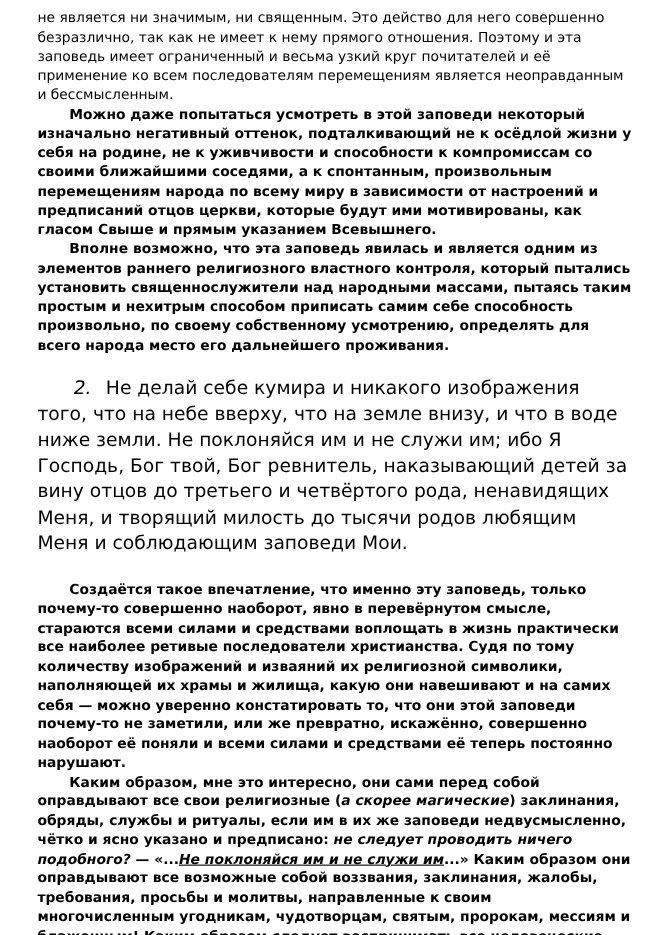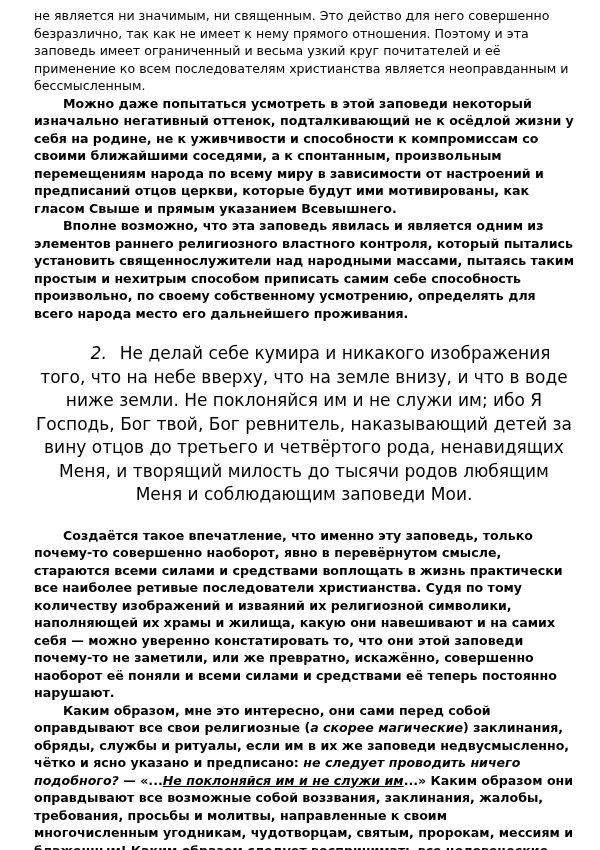--- a/index.html
+++ b/index.html
@@ -29,40 +29,39 @@
   }
   p.indent {
     text-indent: 29px;
     font-weight: bold;
   }
   p.commandment {
     margin: 20px 0 20px 0;
     font-size: 17px;
     line-height: 23.5px;
     text-indent: 33px;
-    text-align: center;
   }
   .cmd-number {
     font-style: italic;
     margin-right: 13px;
   }
   .italic {
     font-style: italic;
   }
   .italic-underline {
     font-style: italic;
     text-decoration: underline;
   }
 </style>
 </head>
 <body>
 
 <div class="page">
 
-  <p class="body-text">не является ни значимым, ни священным. Это действо для него совершенно безразлично, так как не имеет к нему прямого отношения. Поэтому и эта заповедь имеет ограниченный и весьма узкий круг почитателей и её применение ко всем последователям христианства является неоправданным и бессмысленным.</p>
+  <p class="body-text">не является ни значимым, ни священным. Это действо для него совершенно безразлично, так как не имеет к нему прямого отношения. Поэтому и эта заповедь имеет ограниченный и весьма узкий круг почитателей и её применение ко всем последователям перемещениям является неоправданным и бессмысленным.</p>
 
   <p class="body-text indent">Можно даже попытаться усмотреть в этой заповеди некоторый изначально негативный оттенок, подталкивающий не к осёдлой жизни у себя на родине, не к уживчивости и способности к компромиссам со своими ближайшими соседями, а к спонтанным, произвольным перемещениям народа по всему миру в зависимости от настроений и предписаний отцов церкви, которые будут ими мотивированы, как гласом Свыше и прямым указанием Всевышнего.</p>
 
   <p class="body-text indent">Вполне возможно, что эта заповедь явилась и является одним из элементов раннего религиозного властного контроля, который пытались установить священнослужители над народными массами, пытаясь таким простым и нехитрым способом приписать самим себе способность произвольно, по своему собственному усмотрению, определять для всего народа место его дальнейшего проживания.</p>
 
   <p class="commandment"><span class="cmd-number">2.</span><span>Не делай себе кумира и никакого изображения того, что на небе вверху, что на земле внизу, и что в воде ниже земли. Не поклоняйся им и не служи им; ибо Я Господь, Бог твой, Бог ревнитель, наказывающий детей за вину отцов до третьего и четвёртого рода, ненавидящих Меня, и творящий милость до тысячи родов любящим Меня и соблюдающим заповеди Мои.</span></p>
 
   <p class="body-text indent">Создаётся такое впечатление, что именно эту заповедь, только почему-то совершенно наоборот, явно в перевёрнутом смысле, стараются всеми силами и средствами воплощать в жизнь практически все наиболее ретивые последователи христианства. Судя по тому количеству изображений и изваяний их религиозной символики, наполняющей их храмы и жилища, какую они навешивают и на самих себя — можно уверенно констатировать то, что они этой заповеди почему-то не заметили, или же превратно, искажённо, совершенно наоборот её поняли и всеми силами и средствами её теперь постоянно нарушают.</p>
 
   <p class="body-text indent"><span>Каким образом, мне это интересно, они сами перед собой оправдывают все свои религиозные (</span><span class="italic">а скорее магические</span><span>) заклинания, обряды, службы и ритуалы, если им в их же заповеди недвусмысленно, чётко и ясно указано и предписано: </span><span class="italic">не следует проводить ничего подобного?</span><span> — «...</span><span class="italic-underline">Не поклоняйся им и не служи им</span><span>...» Каким образом они оправдывают все возможные собой воззвания, заклинания, жалобы, требования, просьбы и молитвы, направленные к своим многочисленным угодникам, чудотворцам, святым, пророкам, мессиям и блаженным! Каким образом следует воспринимать все человеческие изваяния и</span></p>

